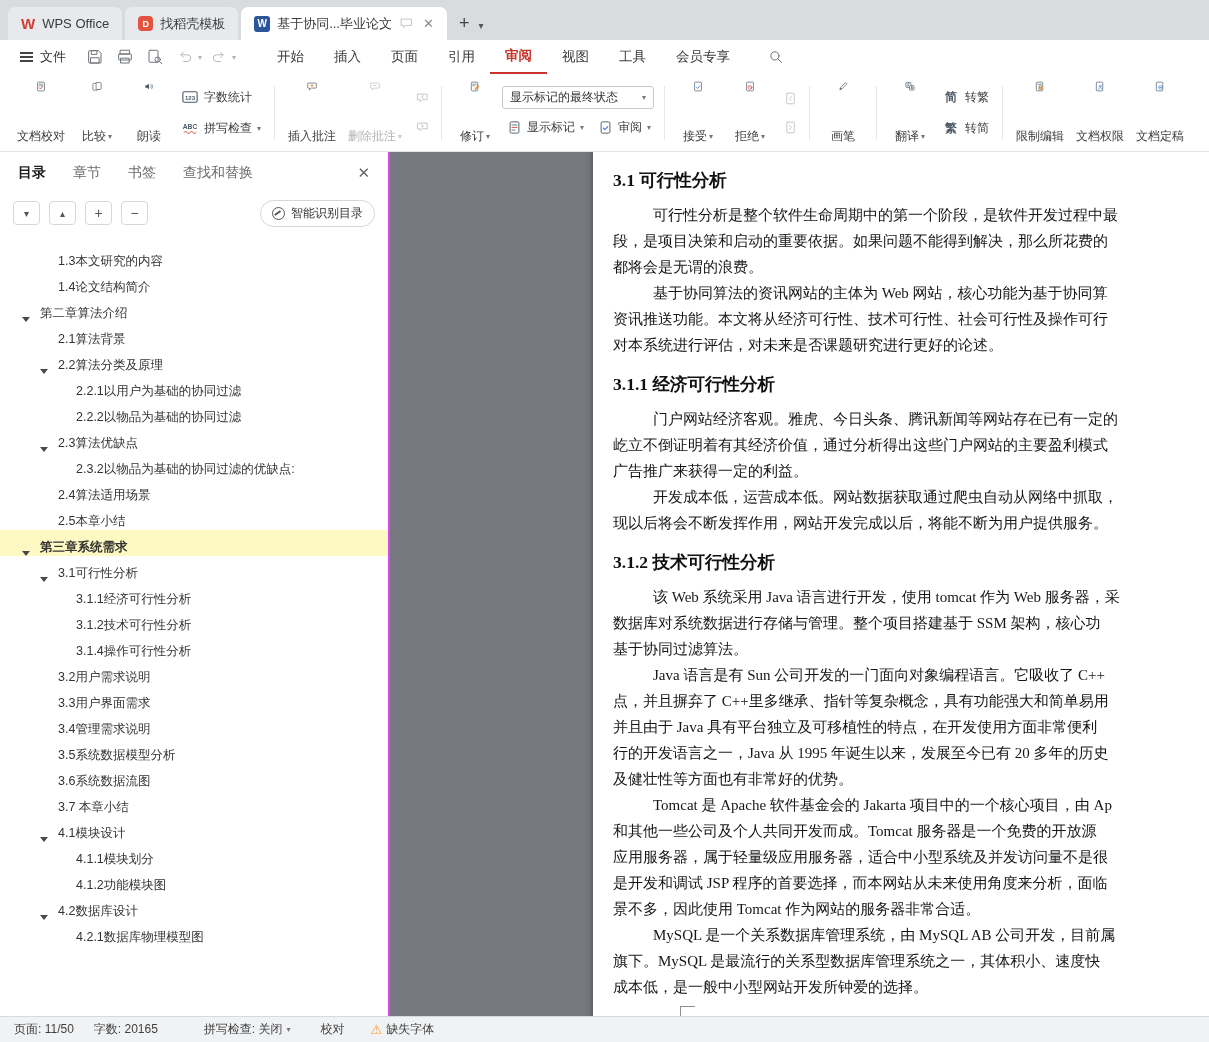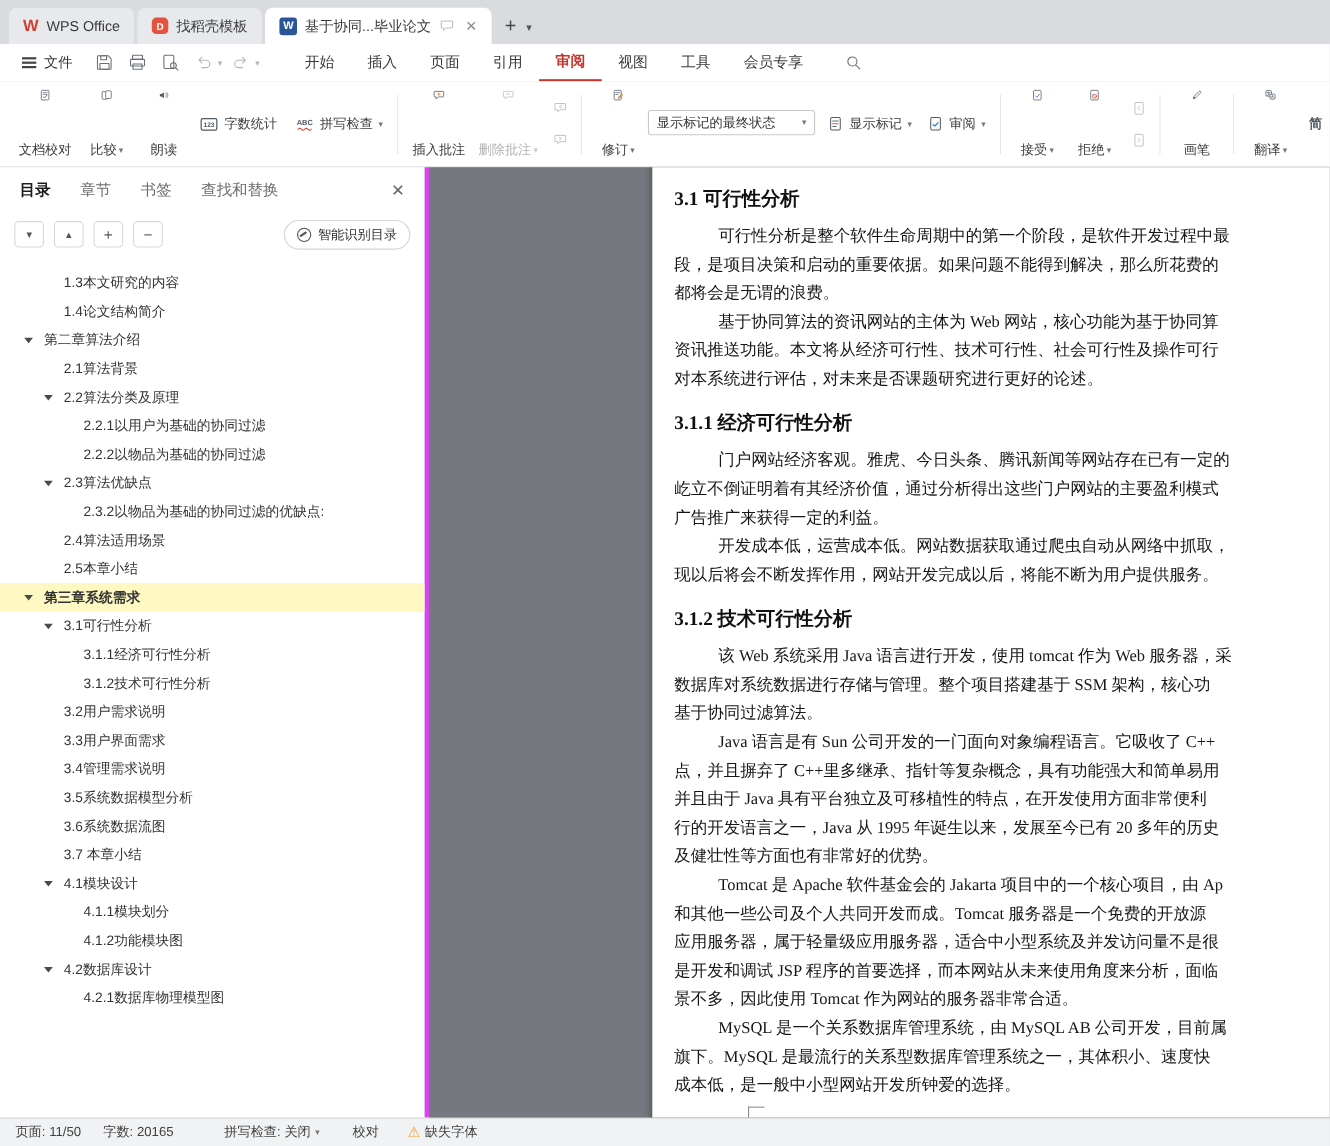--- a/index.html
+++ b/index.html
@@ -34,21 +34,21 @@
   .msearch { margin-left:18px; }
 
   
   .ribbon { height:78px; background:#fff; border-bottom:1px solid #e3e4e6; display:flex; align-items:center; padding:0 4px; flex:none; }
   .rgroup { display:flex; align-items:center; gap:2px; padding:0 8px; }
   .vsep { width:1px; height:54px; background:#e6e6e6; flex:none; }
   .rbtn { display:flex; flex-direction:column; align-items:center; justify-content:center; gap:4px;
     min-width:50px; height:64px; border-radius:4px; font-size:12px; color:#3c3c3c; padding:0 5px; cursor:pointer; }
   .rbtn .lbl { display:flex; align-items:center; gap:2px; white-space:nowrap;margin-top:32px; }
   .caret { font-size:8px; color:#777; }
-  .rstack { display:flex; flex-direction:row; gap:6px; justify-content:center; }
+  .rstack { display:flex; flex-direction:column; gap:6px; justify-content:center; }
   .rsmall { display:flex; align-items:center; gap:5px; height:25px; font-size:12px; color:#3c3c3c; padding:0 5px; white-space:nowrap; cursor:pointer; border-radius:3px; }
   .rselect { width:152px; height:23px; border:1px solid #c9c9c9; border-radius:3px; font-size:12px; color:#333;
     display:flex; align-items:center; justify-content:space-between; padding:0 7px; background:#fff; cursor:pointer; }
   .rrow { display:flex; gap:4px; }
   .navcol { display:flex; flex-direction:column; gap:7px; margin-left:2px; }
   .navbtn { width:22px; height:22px; display:flex; align-items:center; justify-content:center; border-radius:3px; }
   .disabled { opacity:.4; }
   .hanzi-ic { font-size:12px; color:#4e5a66; font-weight:bold; width:18px; text-align:center; }
 
   
@@ -58,35 +58,35 @@
   .chk { fill:none; stroke:#4e5a66; stroke-width:1.8; stroke-linecap:round; stroke-linejoin:round; }
   .red { stroke:#d23f31; } .blue{ stroke:#3b7ddd; } .org { stroke:#e8913a; }
   .g   { stroke:#6a6f75; } .gd { stroke:#b5b5b5; }
   .fil { fill:#4e5a66; stroke:none; }
   .svgt{ text-anchor:middle; fill:#4e5a66; font-weight:bold; font-size:8px; font-family:"Liberation Sans",sans-serif; }
 
   
   .main { display:flex; flex:1; min-height:0; }
 
   
-  .sidebar { width:390px; flex:none; background:#fff; display:flex; flex-direction:column; border-right:4px solid #d946ef; }
+  .sidebar { width:390px; flex:none; background:#fff; display:flex; flex-direction:column; border-right:2px solid #d946ef; }
   .sb-tabs { height:42px; display:flex; align-items:center; padding:0 18px; gap:27px; font-size:14px; color:#6b6b6b; flex:none; }
   .sb-tab { cursor:pointer; }
   .sb-tab.on { color:#1d1d1d; font-weight:bold; }
   .sb-close { margin-left:auto; font-size:15px; color:#666; cursor:pointer; }
   .sb-ctrl { height:38px; display:flex; align-items:center; padding:0 13px; gap:9px; flex:none; }
   .sqbtn { width:27px; height:24px; border:1px solid #d8d8d8; border-radius:4px; background:#fff;
     display:flex; align-items:center; justify-content:center; font-size:10px; color:#555; cursor:pointer; }
   .sqbtn.pm { font-size:14px; }
   .smart { margin-left:auto; height:27px; border:1px solid #d6d6d6; border-radius:14px; background:#fff;
     display:flex; align-items:center; gap:6px; padding:0 11px; font-size:12px; color:#333; cursor:pointer; }
   .smart-ic { width:13px; height:13px; border:1.5px solid #555; border-radius:50%; position:relative; display:inline-block; }
   .smart-ic::after { content:""; position:absolute; left:1px; top:4px; width:7px; height:1.5px; background:#555; transform:rotate(-35deg); }
   .toc { flex:1; overflow:hidden; padding-top:12px; }
-  .toc-row { height:26px; display:flex; align-items:center; font-size:12.5px; color:#333; cursor:pointer; }
+  .toc-row { height:26px; display:flex; align-items:flex-end; font-size:12.5px; color:#333; cursor:pointer; }
   .toc-row.l1 { padding-left:22px; } .toc-row.l2 { padding-left:40px; } .toc-row.l3 { padding-left:58px; }
   .toc-row.sel { background:#fef9c3; font-weight:bold; }
   .tocarrow { width:18px; flex:none; display:flex; align-items:center; }
   .tri { width:0; height:0; border-left:4px solid transparent; border-right:4px solid transparent; border-top:5px solid #4a4a4a; }
   .toctext { white-space:nowrap; overflow:hidden; }
 
   
   .docarea { flex:1; position:relative; background:#75787e; overflow:hidden; }
   .page { position:absolute; left:203px; top:-14px; width:790px; height:1230px; background:#fff;
     box-shadow:0 0 7px rgba(0,0,0,.4); padding:30px 0 0 20px; overflow:hidden; }
@@ -516,20 +516,24 @@
             <span class="toctext">3.1可行性分析</span>
           </div>
           <div class="toc-row l3">
             <span class="tocarrow"></span>
             <span class="toctext">3.1.1经济可行性分析</span>
           </div>
           <div class="toc-row l3">
             <span class="tocarrow"></span>
             <span class="toctext">3.1.2技术可行性分析</span>
           </div>
+          <div class="toc-row l3">
+            <span class="tocarrow"></span>
+            <span class="toctext">3.1.4操作可行性分析</span>
+          </div>
           <div class="toc-row l2">
             <span class="tocarrow"></span>
             <span class="toctext">3.2用户需求说明</span>
           </div>
           <div class="toc-row l2">
             <span class="tocarrow"></span>
             <span class="toctext">3.3用户界面需求</span>
           </div>
           <div class="toc-row l2">
             <span class="tocarrow"></span>

